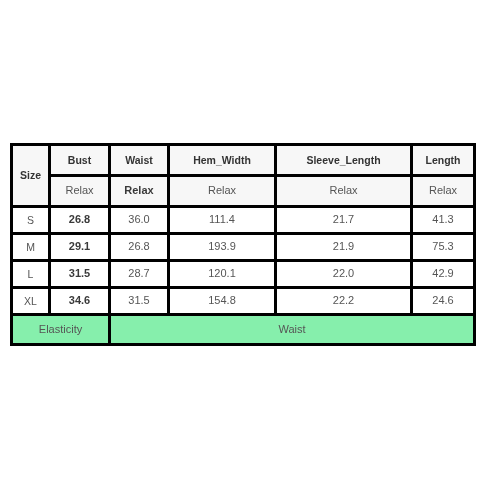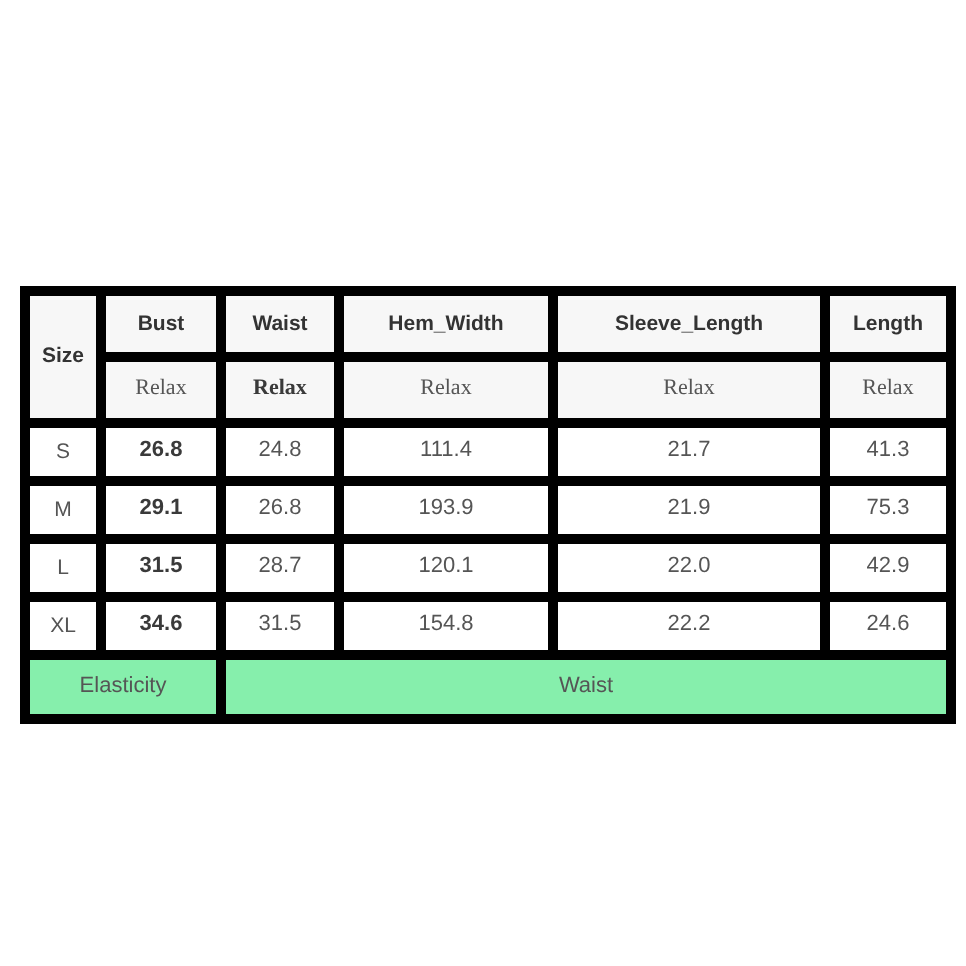--- a/index.html
+++ b/index.html
@@ -26,21 +26,21 @@
     top: 143px;
     width: 463px;
   }
   table.size-chart {
     border-collapse: collapse;
     width: 463px;
     table-layout: fixed;
     background: #ffffff;
   }
   table.size-chart td {
-    border: 5px solid #000000;
+    border: 3px solid #000000;
     text-align: center;
     vertical-align: middle;
     color: #555555;
     font-size: 10.5px;
     font-weight: normal;
     padding: 0 2px;
     line-height: 1.2;
   }
   
   .c-size   { width: 38px; }
@@ -59,21 +59,20 @@
   tr.head-metric td {
     height: 28px;
     font-weight: bold;
     color: #333333;
     font-size: 10.5px;
   }
   tr.head-relax td {
     height: 28px;
     color: #555555;
     font-size: 11px;
-    font-family: Liberation Serif, serif;
   }
   td.size-head {
     font-weight: bold;
     color: #333333;
     font-size: 10px;
   }
   tr.data-row td {
     height: 24px;
     background: #ffffff;
     font-size: 11px;
@@ -124,21 +123,21 @@
           <td class="relax-bust">Relax</td>
           <td class="relax-waist">Relax</td>
           <td class="relax-hem">Relax</td>
           <td class="relax-sleeve">Relax</td>
           <td class="relax-length">Relax</td>
         </tr>
 
         <tr class="data-row">
           <td class="cell-size">S</td>
           <td class="cell-bust">26.8</td>
-          <td class="cell-waist">24.8</td>
+          <td class="cell-waist">36.0</td>
           <td class="cell-hem">111.4</td>
           <td class="cell-sleeve">21.7</td>
           <td class="cell-length">41.3</td>
         </tr>
 
         <tr class="data-row">
           <td class="cell-size">M</td>
           <td class="cell-bust">29.1</td>
           <td class="cell-waist">26.8</td>
           <td class="cell-hem">193.9</td>

